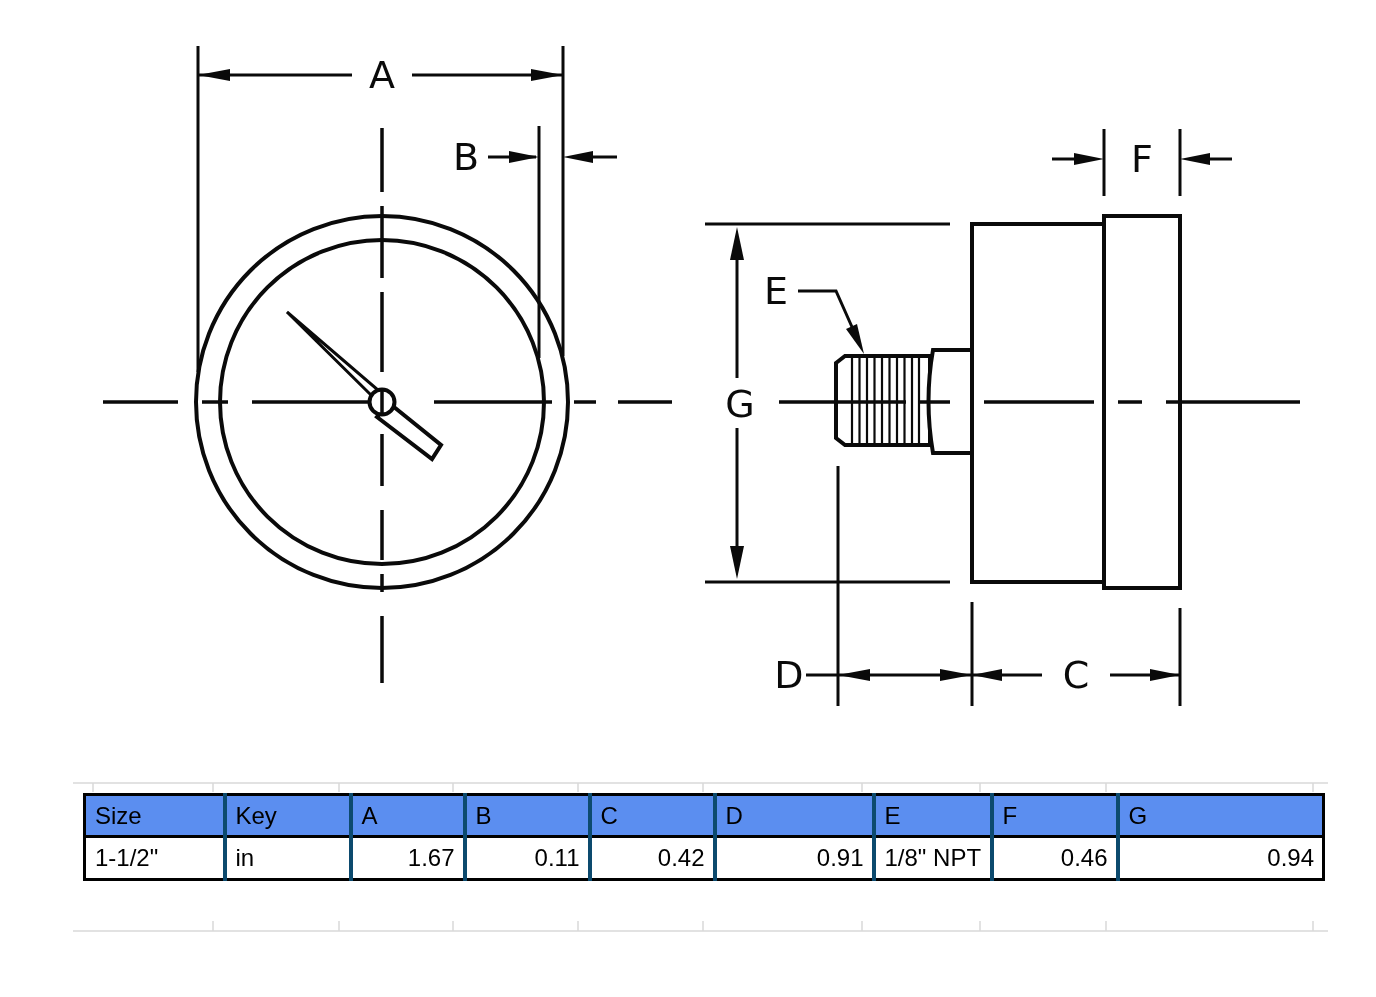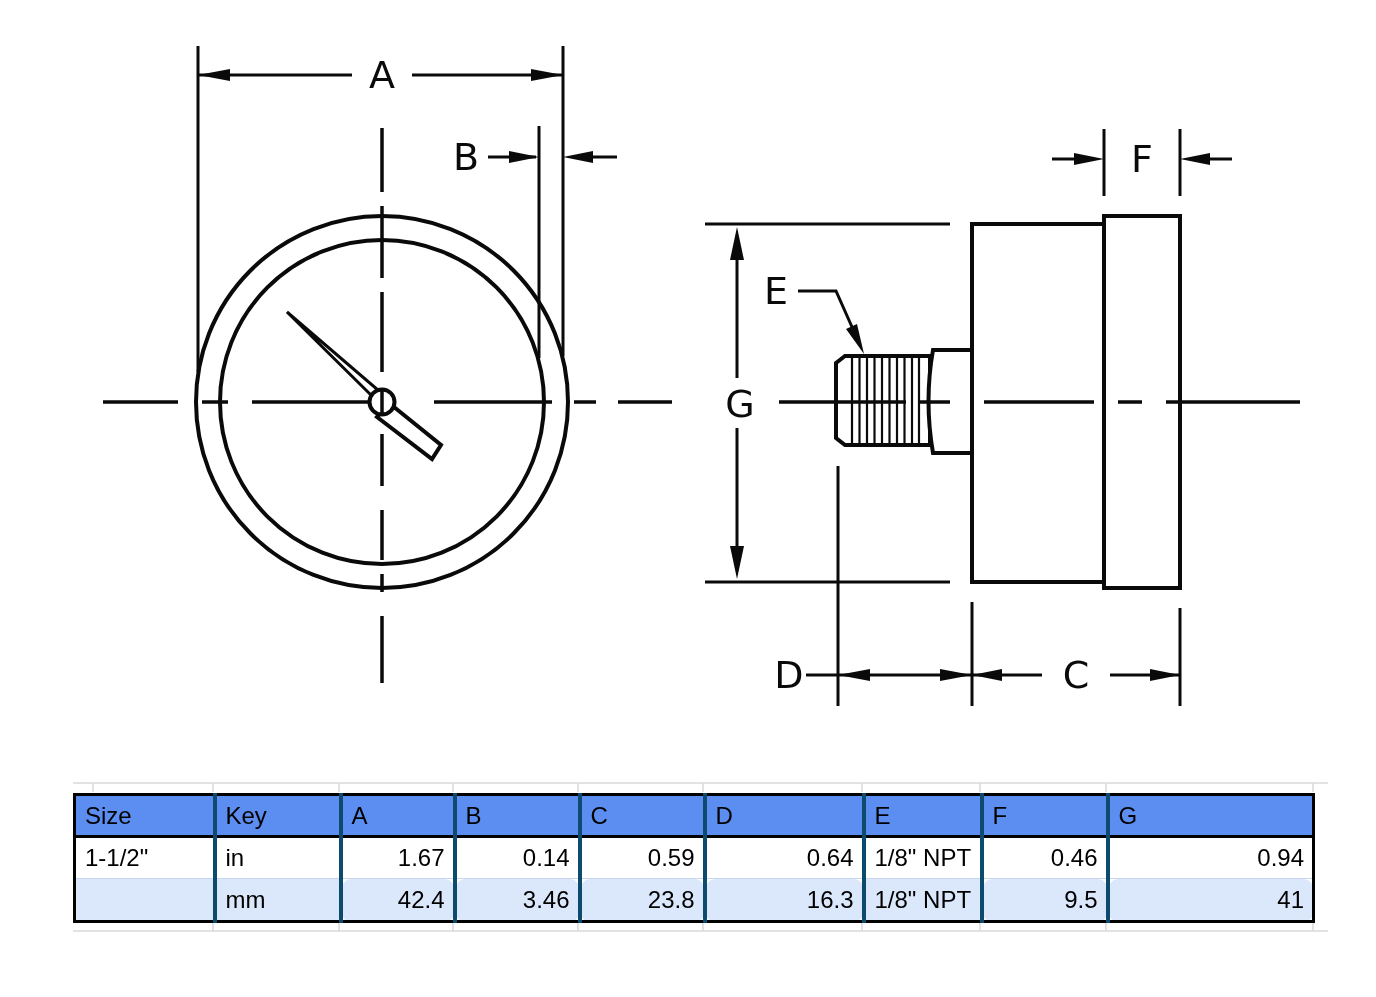--- a/index.html
+++ b/index.html
@@ -2,21 +2,21 @@
 <html><head>
 <meta charset="utf-8">
 <style>
   html,body{margin:0;padding:0;background:#ffffff;}
   body{width:1376px;height:997px;position:relative;font-family:"Liberation Sans",sans-serif;}
   #stage{position:absolute;left:0;top:0;width:1376px;height:997px;}
   svg text{font-family:"DejaVu Sans",sans-serif;fill:#0a0a0a;}
   .dimlabel{font-size:38px;}
   
   #spec-table{
-    position:absolute;left:73px;top:793px;width:1239px;
+    position:absolute;left:83px;top:793px;width:1239px;
     border-collapse:collapse;table-layout:fixed;
     font-size:24px;color:#000;border:3px solid #000;
   }
   #spec-table th,#spec-table td{
     padding:0 9px;overflow:hidden;white-space:nowrap;
     border-left:4px solid #0c4a6e;font-weight:normal;text-align:left;
     height:40px;vertical-align:middle;
   }
   #spec-table th:first-child,#spec-table td:first-child{border-left:none;}
   #spec-table thead th{background:#5b8ef0;border-bottom:3px solid #000;height:39px;}
@@ -157,32 +157,21 @@
       <th>E</th>
       <th>F</th>
       <th>G</th>
     </tr>
   </thead>
   <tbody>
     <tr class="row-in">
       <td>1-1/2"</td>
       <td>in</td>
       <td class="num">1.67</td>
-      <td class="num">0.14</td>
-      <td class="num">0.59</td>
-      <td class="num">0.64</td>
+      <td class="num">0.11</td>
+      <td class="num">0.42</td>
+      <td class="num">0.91</td>
       <td>1/8" NPT</td>
       <td class="num">0.46</td>
       <td class="num">0.94</td>
-    </tr>
-    <tr class="row-mm">
-      <td></td>
-      <td>mm</td>
-      <td class="num">42.4</td>
-      <td class="num">3.46</td>
-      <td class="num">23.8</td>
-      <td class="num">16.3</td>
-      <td>1/8" NPT</td>
-      <td class="num">9.5</td>
-      <td class="num">41</td>
     </tr>
   </tbody>
 </table>
 
 </body></html>

